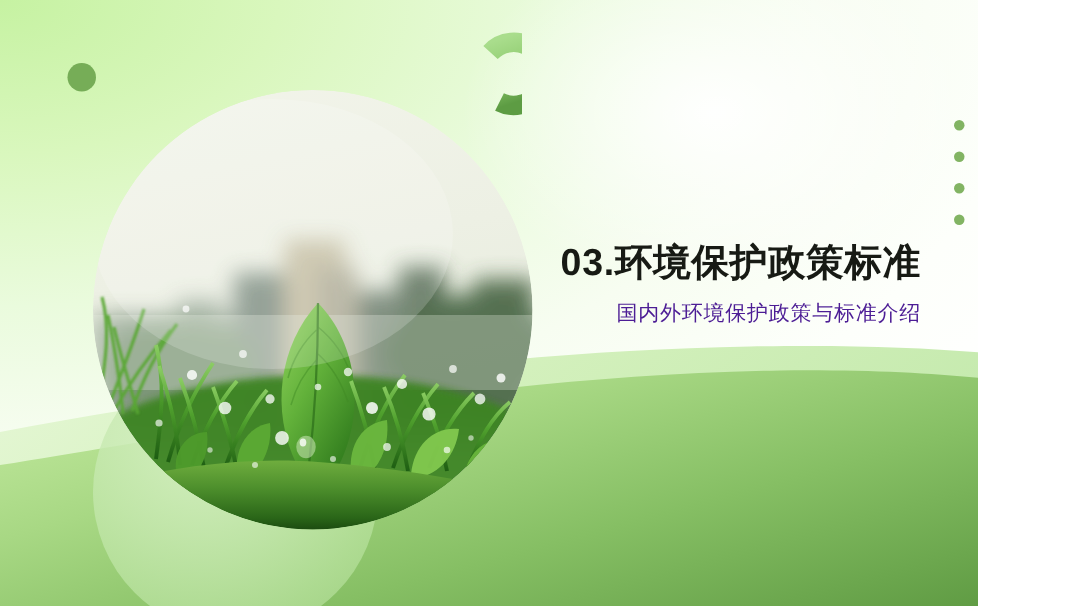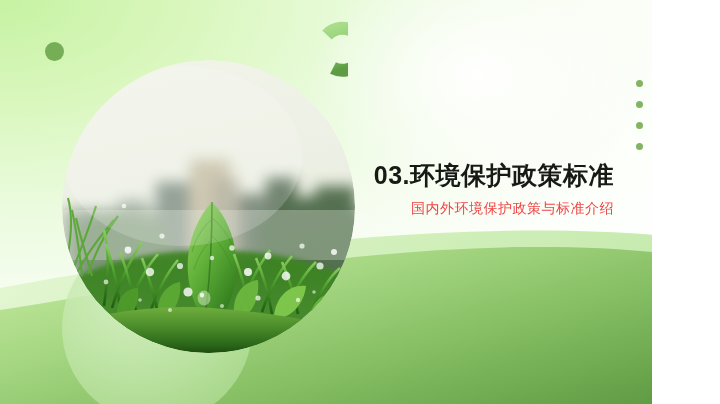--- a/index.html
+++ b/index.html
@@ -55,21 +55,21 @@
 
   
   .textblock{
     position:absolute;right:38px;top:160px;width:420px;text-align:right;
   }
   .title{
     margin:0;font-size:25px;font-weight:bold;color:#171a14;letter-spacing:.5px;
     line-height:1.25;white-space:nowrap;
   }
   .subtitle{
-    margin:8px 0 0 0;font-size:14px;font-weight:normal;color:#ef4444;
+    margin:8px 0 0 0;font-size:14px;font-weight:normal;color:#4c1d95;
     line-height:1.4;white-space:nowrap;letter-spacing:.5px;
   }
 </style>
 </head>
 <body>
 
 <div class="slide">
 
   <div class="bg-base"></div>
   <div class="bg-glow-right"></div>

